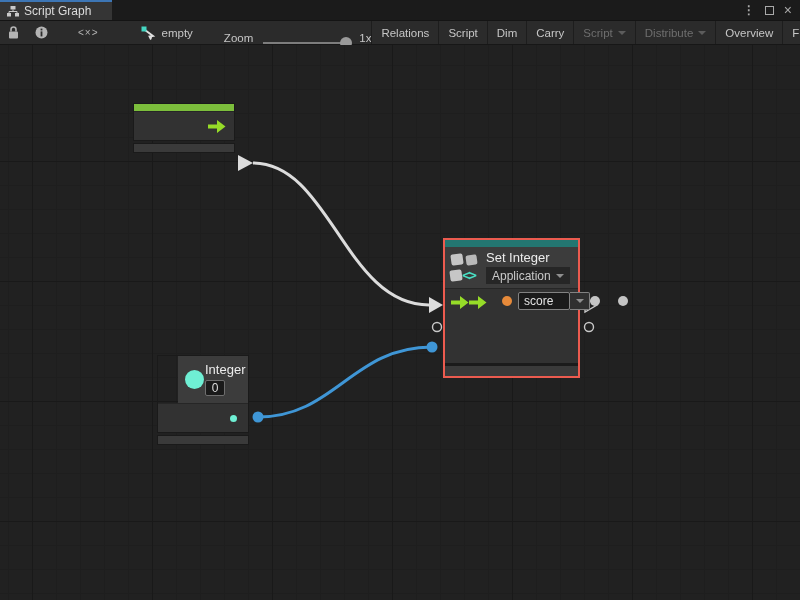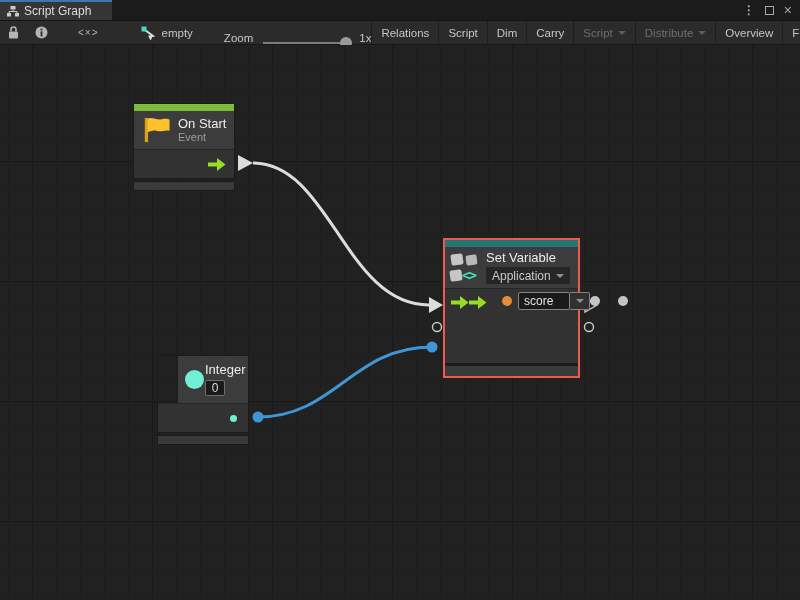--- a/index.html
+++ b/index.html
@@ -249,30 +249,20 @@
     <circle cx="432" cy="302" r="5.5" fill="#3f96d6"></circle>
 
     <polygon points="585,253 585,267 597,260" fill="none" stroke="#c8c8c8" stroke-width="1.4"></polygon>
     <circle cx="589" cy="282" r="4.5" fill="none" stroke="#c8c8c8" stroke-width="1.4"></circle>
     <circle cx="437" cy="282" r="4.5" fill="none" stroke="#c8c8c8" stroke-width="1.4"></circle>
   </svg>
 
   <div class="node node-onstart">
     <div class="n-main">
       <div class="n-strip" style="background:#7cbe3c;"></div>
-      <div class="n-header">
-        <svg width="30" height="28" viewBox="0 0 32 30">
-          <rect x="4" y="2" width="3.5" height="26" fill="#dba11d"></rect>
-          <path d="M7 3 C 12 0.5, 17 5, 22 3.5 C 26 2.5, 29 3, 30.5 4 L30.5 16 C 26 14.5, 22 17.5, 17 16 C 12 14.5, 10 17, 7 17 Z" fill="#fdc12c"></path>
-        </svg>
-        <div>
-          <div class="n-title">On Start</div>
-          <div class="n-sub">Event</div>
-        </div>
-      </div>
       <div class="n-divider"></div>
       <div class="n-ports">
         <svg class="flow-arrow" width="18" height="13" viewBox="0 0 18 13">
           <path d="M0 4.5 h9 v-4.5 l8.5 6.5 -8.5 6.5 v-4.5 h-9 z" fill="#96dc28"></path>
         </svg>
       </div>
     </div>
     <div class="n-footer"></div>
   </div>
 
@@ -280,21 +270,21 @@
     <div class="n-main">
       <div class="n-strip" style="background:#237671;"></div>
       <div class="n-header">
         <div class="setvar-icon">
           <div class="bx bx1"></div>
             <div class="bx bx2"></div>
             <div class="bx bx3"></div>
           <div class="gl">&lt;&gt;</div>
         </div>
         <div class="sv-col">
-          <div class="n-title">Set Variable</div>
+          <div class="n-title">Set Integer</div>
           <div class="sv-dropdown">
             <span>Application</span>
             <span class="caret"></span>
           </div>
         </div>
       </div>
       <div class="n-divider"></div>
       <div class="n-ports">
         <div class="sv-row1">
           <svg class="flow-arrow" width="18" height="13" viewBox="0 0 18 13">

